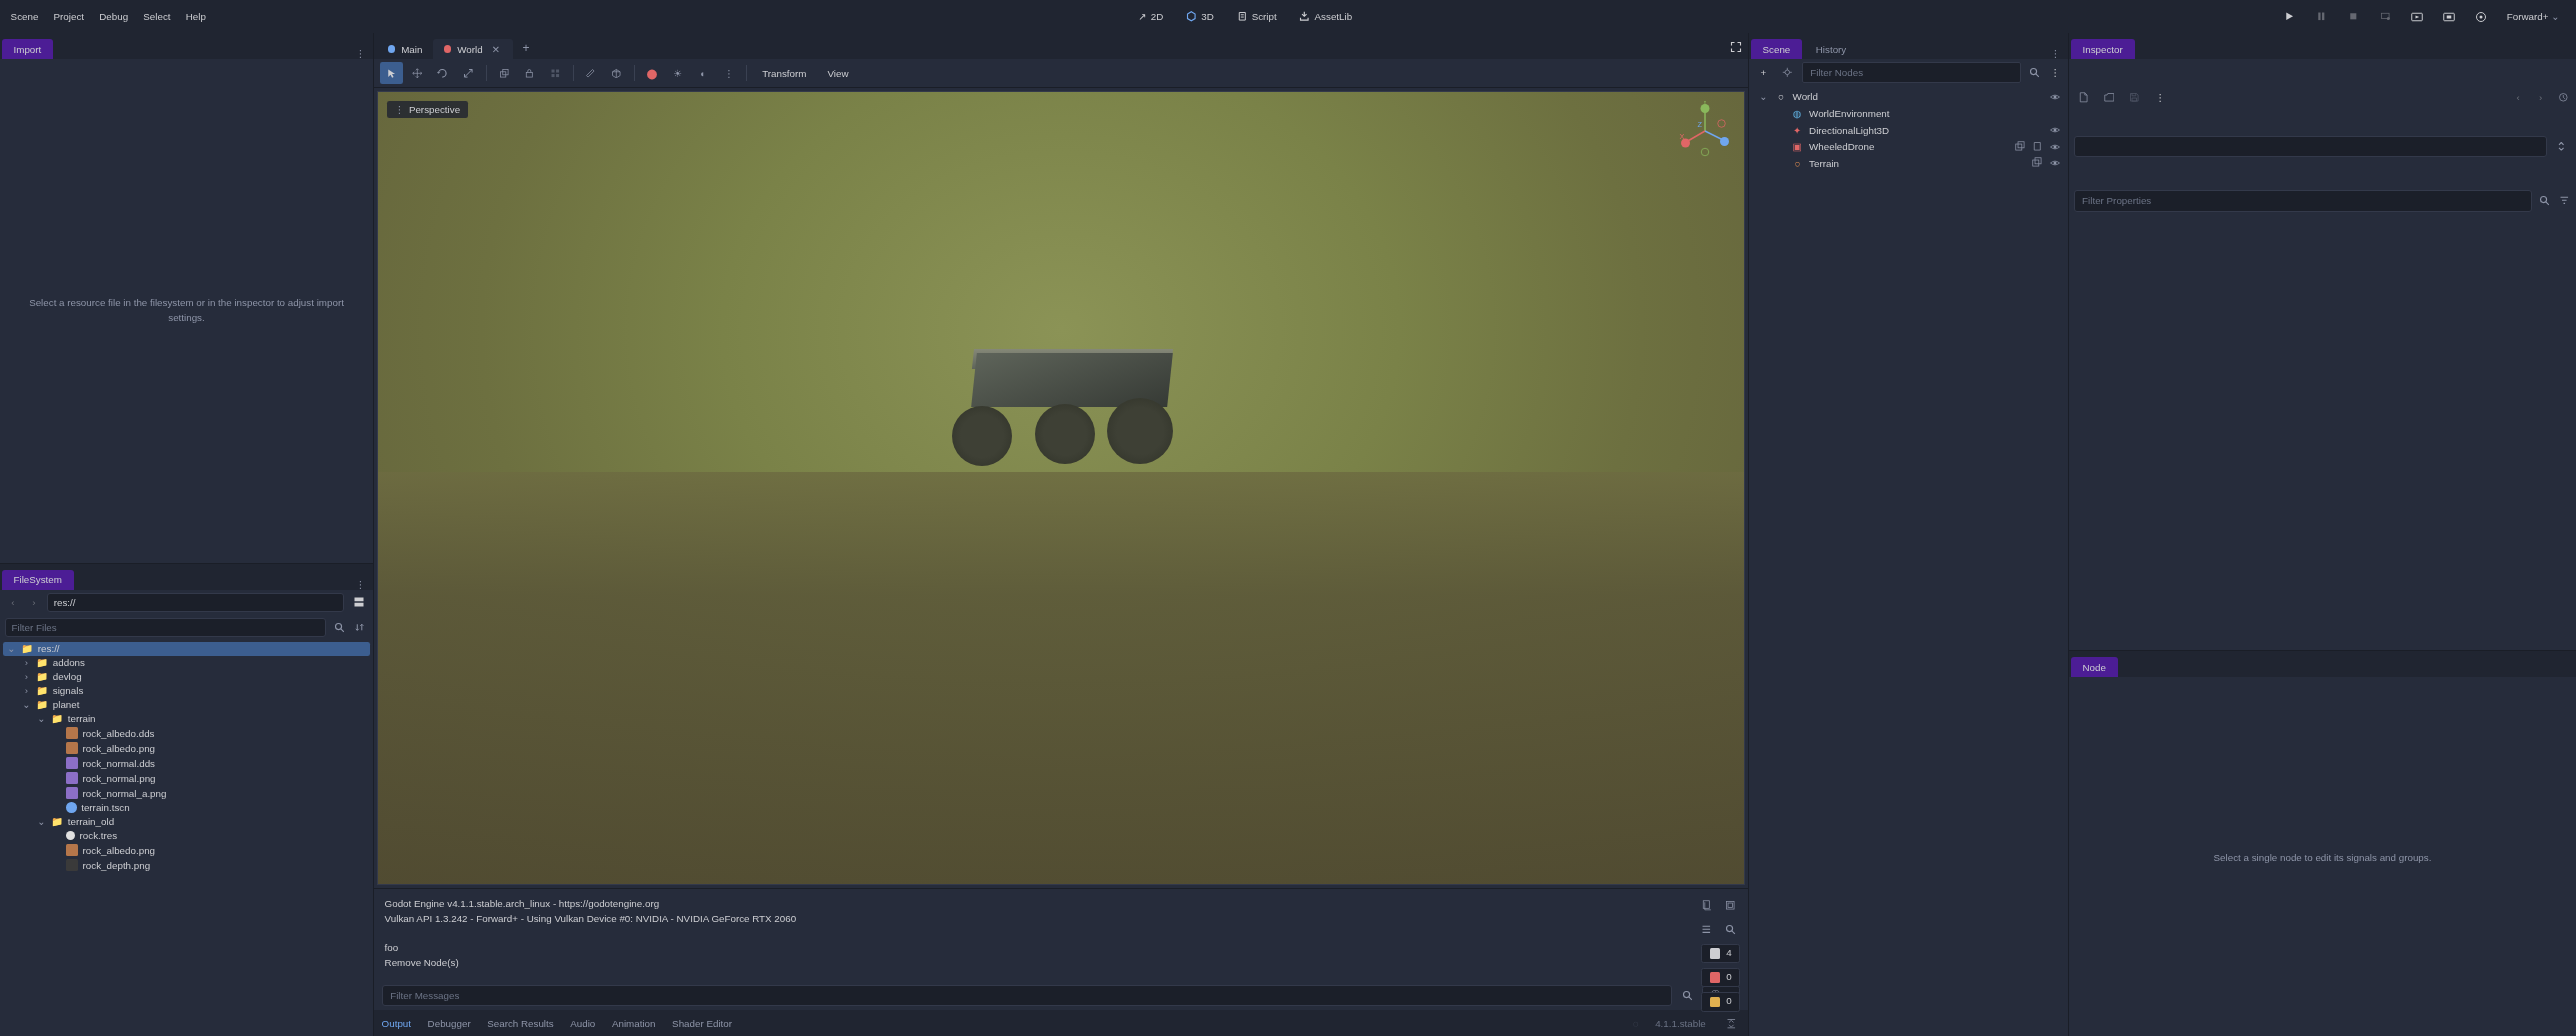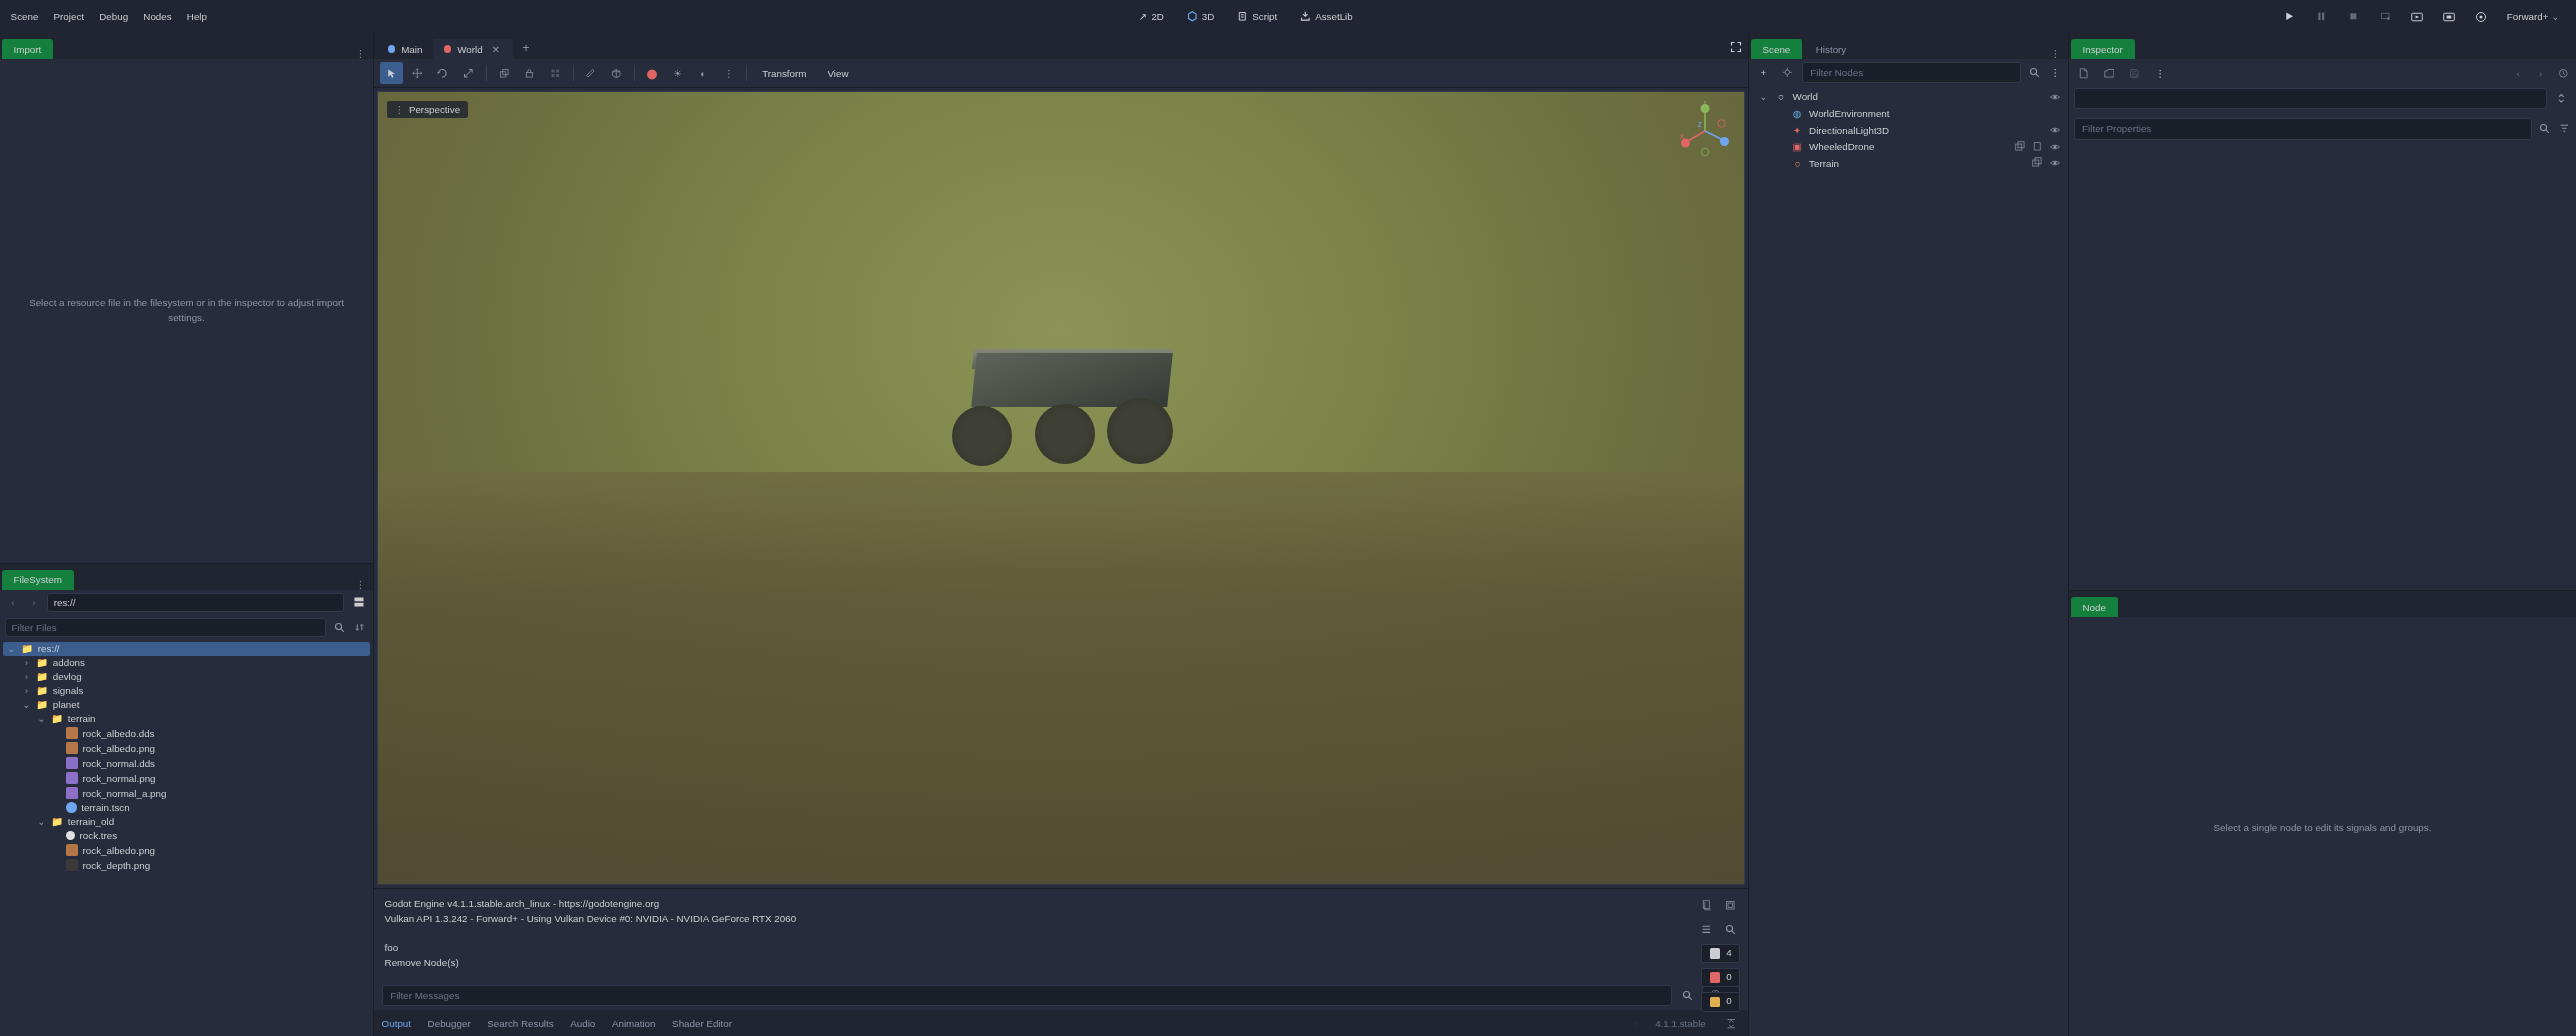--- a/index.html
+++ b/index.html
@@ -11,24 +11,24 @@
 .menubar .mode-btn.active { color:#6fa6ef; }
 .menubar .right { display:flex; align-items:center; gap:8px; padding-right:7.6px; }
 .icon-btn { width:24px; height:24px; display:flex; align-items:center; justify-content:center; cursor:pointer; border-radius:2.3px; }
 .forward-plus { color:#8ab85c; padding:0 6px; }
 
 .main-row { flex:1; display:flex; overflow:hidden; }
 .col { display:flex; flex-direction:column; background:#262c3b; }
 .left-col { width:374px; border-right:0.8px solid #1a1e27; }
 .center-col { flex:1; }
 .scene-col { width:321px; border-left:0.8px solid #1a1e27; border-right:0.8px solid #1a1e27; }
-.right-col { width:507px; }
+.right-col { width:507px;gap:24px; }
 
 .dock-tabs { display:flex; background:#202531; height:26px; align-items:flex-end; }
-.dock-tab { padding:4.5px 12px; background:#15803d; border-radius:3px 3px 0 0; margin-left:1.5px; cursor:pointer; display:flex; align-items:center; gap:4.5px; }
+.dock-tab { padding:4.5px 12px; background:#4c1d95; border-radius:3px 3px 0 0; margin-left:1.5px; cursor:pointer; display:flex; align-items:center; gap:4.5px; }
 .dock-tab.inactive { background:transparent; color:#8e95a8; }
 .dock-opt { margin-left:auto; padding:0 7.6px; color:#8e95a8; cursor:pointer; }
 
 .import-body { flex:1; display:flex; align-items:center; justify-content:center; padding:15px; color:#8e95a8; text-align:center; line-height:1.5; }
 
 .fs-panel { flex:1; display:flex; flex-direction:column; border-top:0.8px solid #1a1e27; }
 .fs-path-row { display:flex; align-items:center; padding:3px 4.5px; gap:4.5px; }
 .fs-path-row input { flex:1; background:#1b1f29; border:0.8px solid #33394a; border-radius:3px; padding:3px 6px; color:#cdced2; }
 .fs-filter-row { display:flex; align-items:center; padding:3px 4.5px; gap:4.5px; }
 .fs-filter-row input { flex:1; background:#1b1f29; border:0.8px solid #33394a; border-radius:3px; padding:3px 6px; color:#cdced2; }
@@ -105,21 +105,21 @@
 svg { display:block; }
 input::placeholder { color:#6b7385; }
 </style>
 </head>
 <body>
 
 <div class="menubar">
   <span class="menu-item">Scene</span>
   <span class="menu-item">Project</span>
   <span class="menu-item">Debug</span>
-  <span class="menu-item">Nodes</span>
+  <span class="menu-item">Select</span>
   <span class="menu-item">Help</span>
   <div class="center">
     <span class="mode-btn">↗<span>2D</span></span>
     <span class="mode-btn active">
         <svg width="10.6" height="10.6" viewBox="0 0 14 14">
           <path d="M2 4 L7 1 L12 4 L12 10 L7 13 L2 10 Z" fill="none" stroke="#6fa6ef" stroke-width="1.5"></path>
         </svg>
         <span>3D</span>
       </span>
     <span class="mode-btn">

